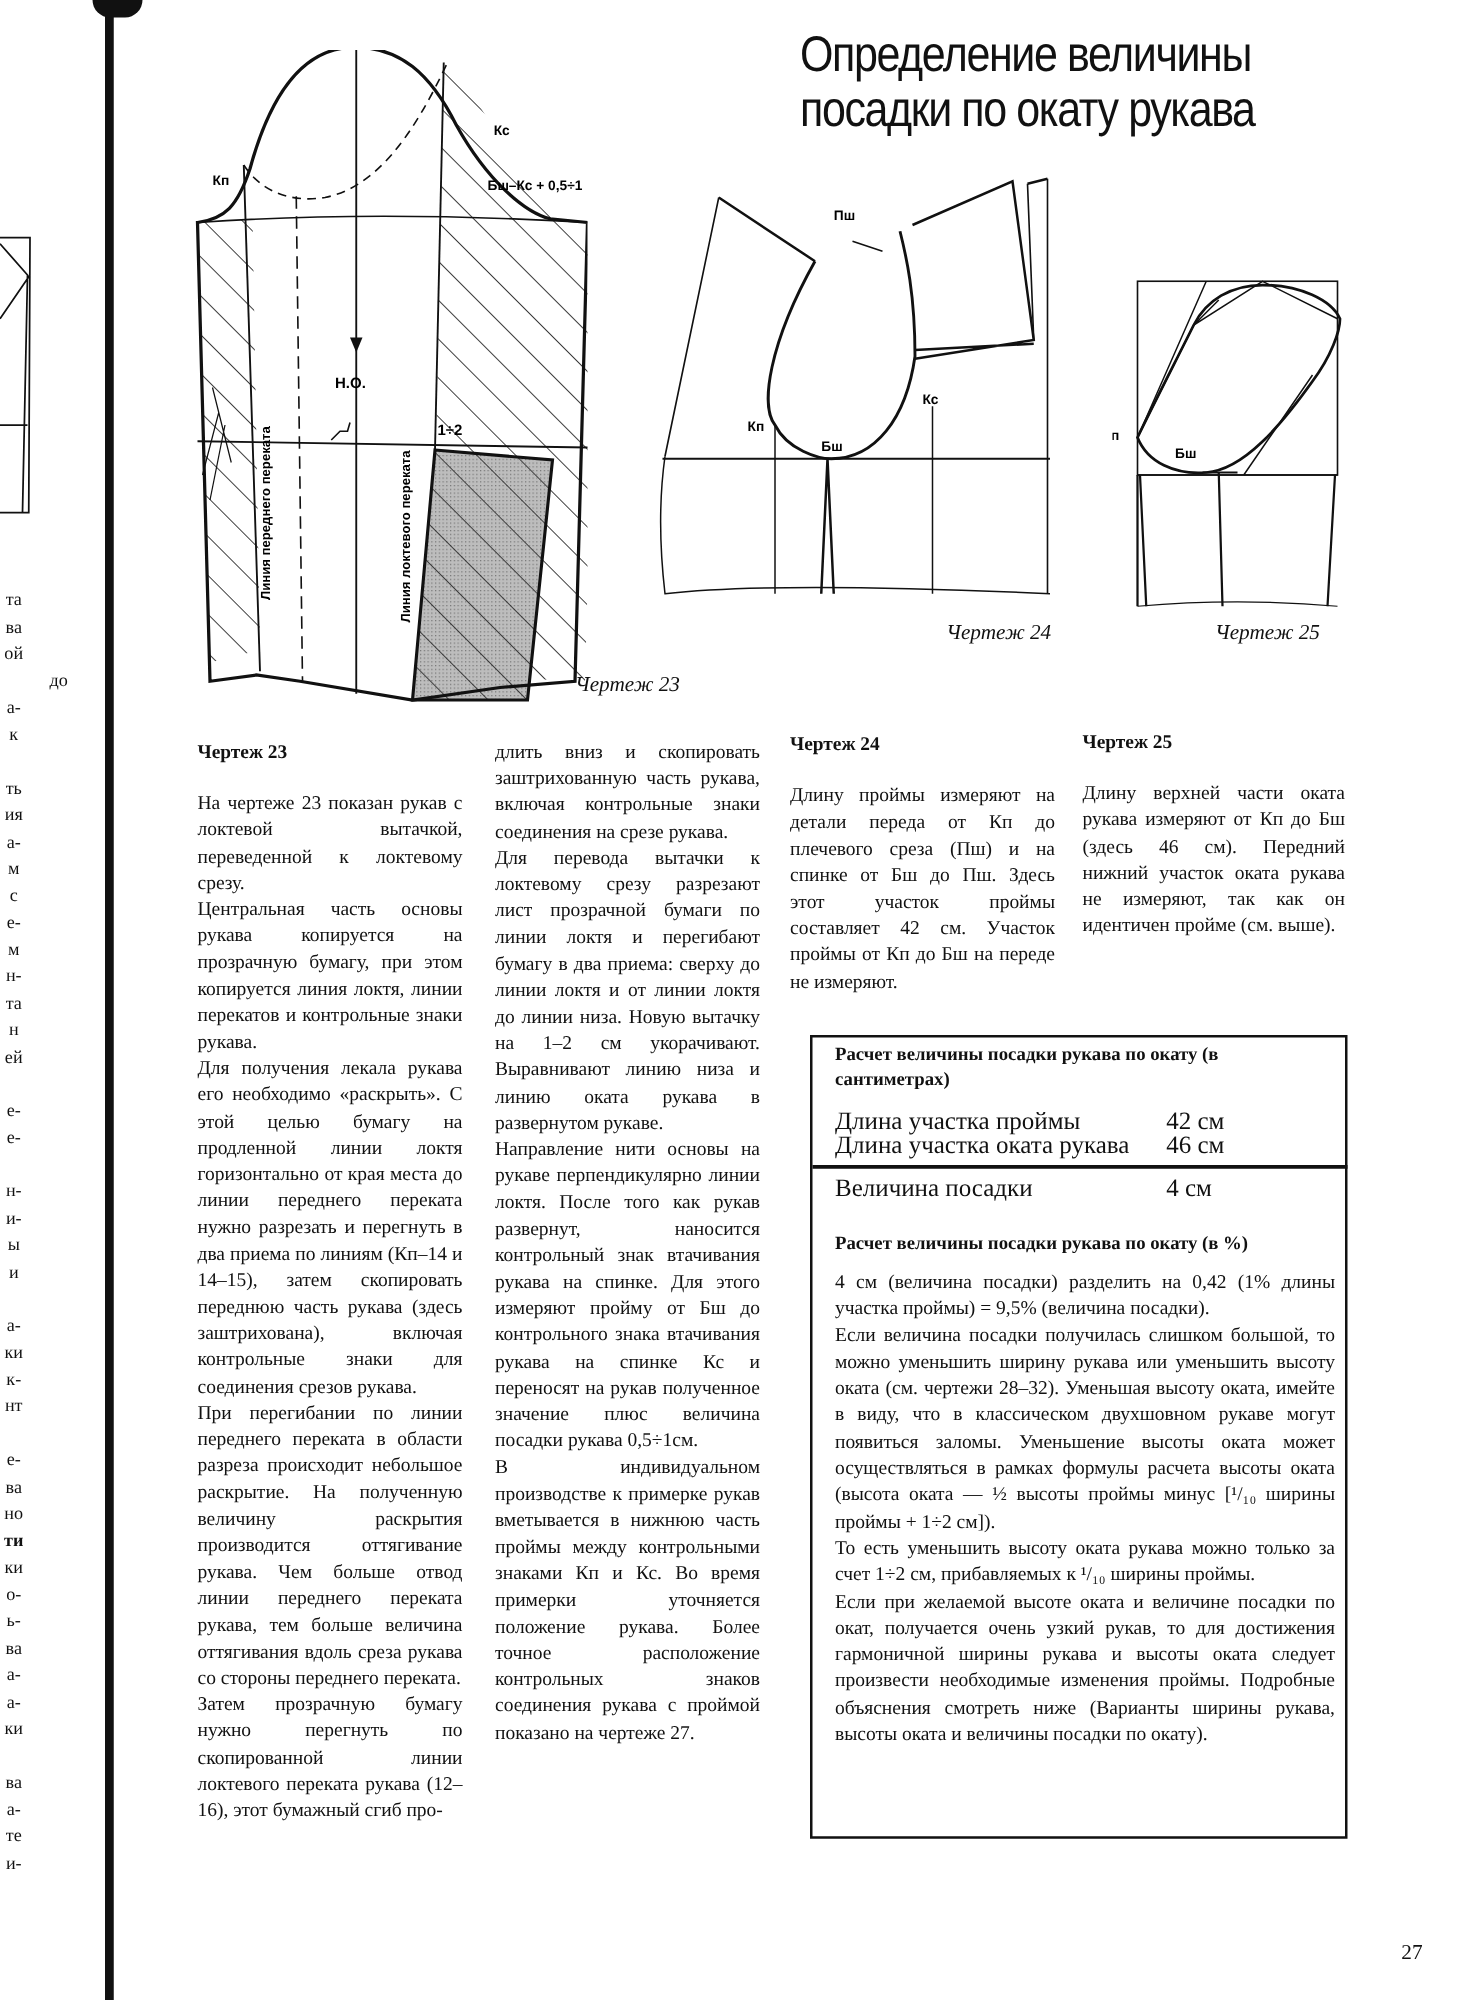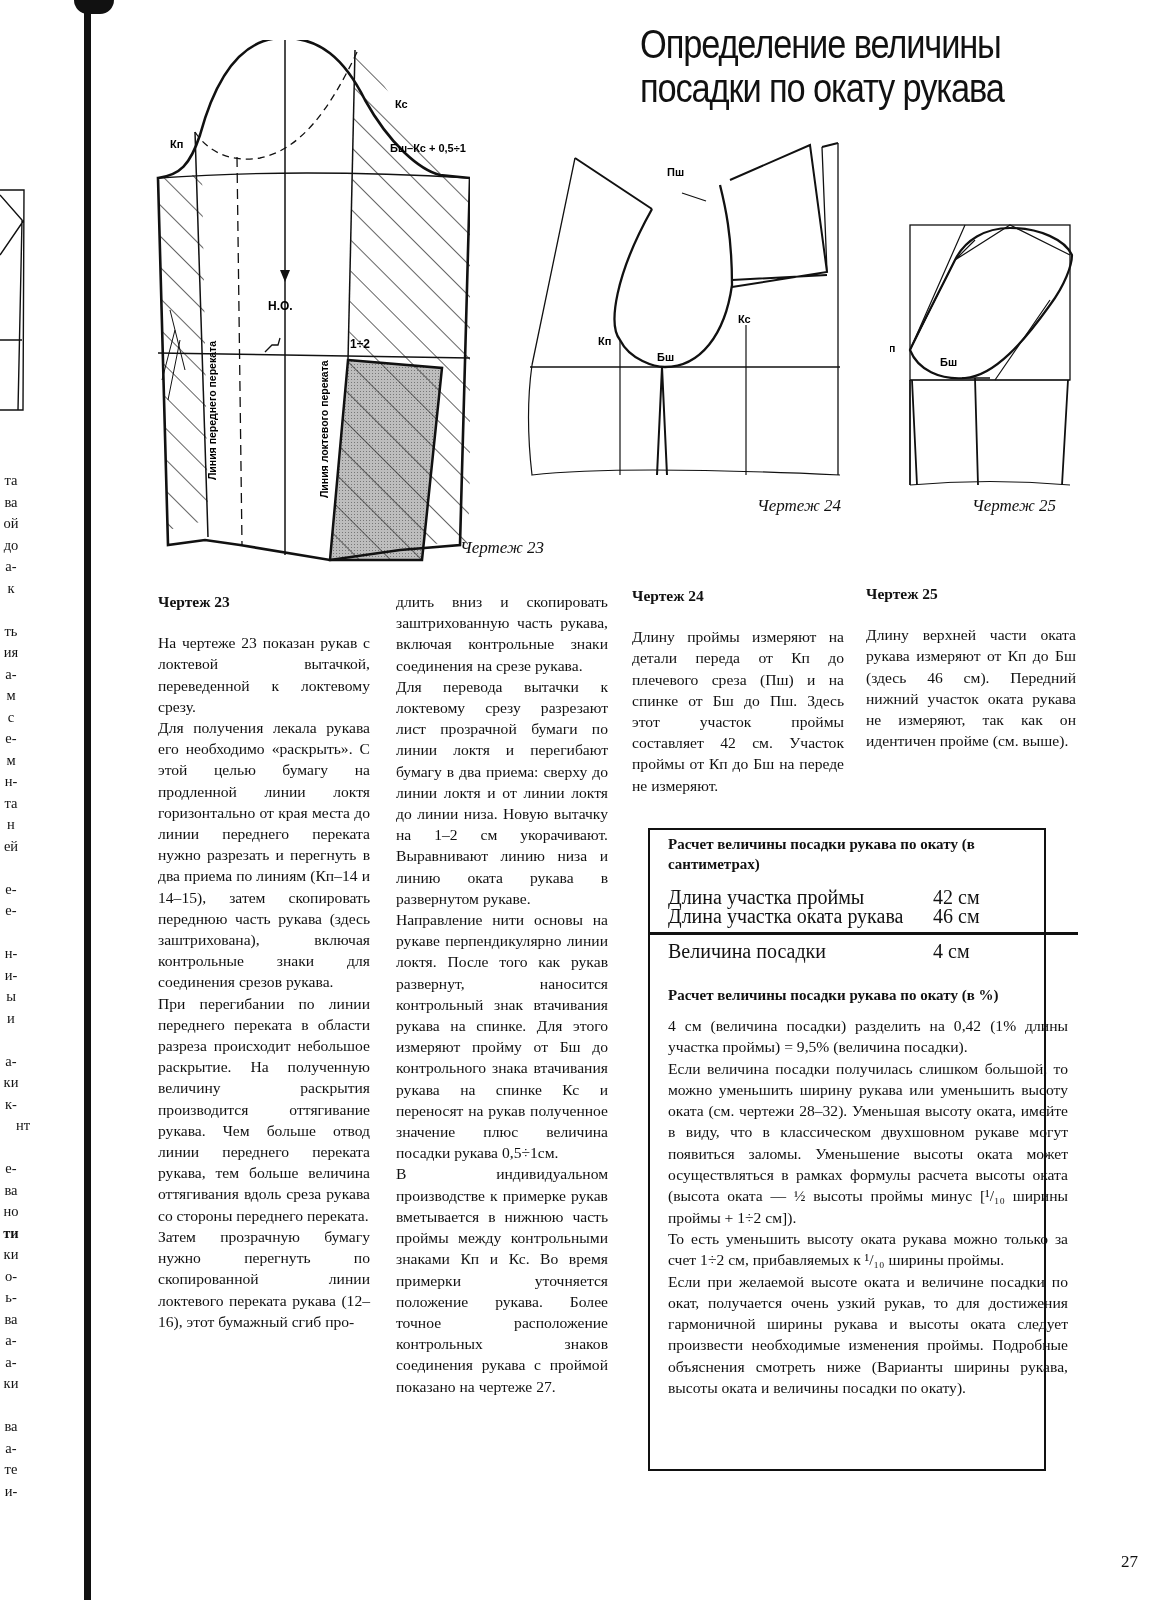--- a/index.html
+++ b/index.html
@@ -6,21 +6,21 @@
   body { width:1167px; height:1600px; position:relative; overflow:hidden; color:#111; font-family:"Liberation Serif", serif; }
   .abs { position:absolute; }
   .spine { position:absolute; left:84px; top:0; width:7px; height:1600px; background:#111; }
   .spine-top { position:absolute; left:74px; top:0; width:40px; height:14px; background:#111; border-radius:0 0 20px 20px; }
   .leftpage-frag { position:absolute; left:0; width:22px; text-align:center; font-size:14.5px; line-height:21.6px; }
   .title { position:absolute; left:640px; top:22px; width:470px; font-family:"Liberation Sans", sans-serif; font-size:40px; line-height:44px; letter-spacing:-1.3px; transform:scaleX(0.86); transform-origin:left top; white-space:nowrap; color:#111; }
   .caption { position:absolute; font-style:italic; font-size:17px; }
   .col { position:absolute; font-size:15.6px; line-height:21.2px; text-align:justify; }
   .col p { margin:0; }
   .col .h { font-weight:bold; font-size:15.5px; margin-bottom:20px; text-align:left; }
-  .box { position:absolute; left:648px; top:828px; width:398px; height:643px; border:2px solid #111; box-sizing:border-box; }
+  .box { position:absolute; left:648px; top:828px; width:430px; height:643px; border:2px solid #111; box-sizing:border-box; }
   .box .bh { font-weight:bold; font-size:15px; line-height:20px; }
   .box .row { display:flex; font-size:20px; line-height:19px;align-items:flex-end; }
   .box .row .k { width:265px; }
   .box .rule { border-top:3px solid #111; margin:6px 0 7px 0; width:428px; margin-left:-18px; }
   .box .txt { font-size:15.6px; line-height:21.3px; text-align:justify; }
   .box .txt p { margin:0; }
   .pagenum { position:absolute; left:1121px; top:1552px; font-size:17px; font-weight:normal; }
   svg text { font-family:"Liberation Sans", sans-serif; font-weight:bold; }
 </style>
 </head>
@@ -29,21 +29,21 @@
 <div class="spine"></div>
 <div class="spine-top"></div>
 
 <svg class="abs" style="left:0;top:180px" width="30" height="240">
   <path d="M0,10 L24,10 L23,230 L18,230 L22,40 L0,15 M24,40 L0,75 M0,160 L22,160 M0,230 L18,230" fill="none" stroke="#111" stroke-width="1.4"></path>
 </svg>
 <div id="leftfrag">
     <div class="leftpage-frag" style="top: 470px;">та</div>
     <div class="leftpage-frag" style="top: 491.5px;">ва</div>
     <div class="leftpage-frag" style="top: 513px;">ой</div>
-    <div class="leftpage-frag" style="top: 534.5px;">до</div>
+    <div class="leftpage-frag" style="top: 534.5px; margin-left: 36px;">до</div>
     <div class="leftpage-frag" style="top: 556px;">а-</div>
     <div class="leftpage-frag" style="top: 577.5px;">к</div>
     <div class="leftpage-frag" style="top: 599px;"></div>
     <div class="leftpage-frag" style="top: 620.5px;">ть</div>
     <div class="leftpage-frag" style="top: 642px;">ия</div>
     <div class="leftpage-frag" style="top: 663.5px;">а-</div>
     <div class="leftpage-frag" style="top: 685px;">м</div>
     <div class="leftpage-frag" style="top: 706.5px;">с</div>
     <div class="leftpage-frag" style="top: 728px;">е-</div>
     <div class="leftpage-frag" style="top: 749.5px;">м</div>
@@ -56,21 +56,21 @@
     <div class="leftpage-frag" style="top: 900px;">е-</div>
     <div class="leftpage-frag" style="top: 921.5px;"></div>
     <div class="leftpage-frag" style="top: 943px;">н-</div>
     <div class="leftpage-frag" style="top: 964.5px;">и-</div>
     <div class="leftpage-frag" style="top: 986px;">ы</div>
     <div class="leftpage-frag" style="top: 1007.5px;">и</div>
     <div class="leftpage-frag" style="top: 1029px;"></div>
     <div class="leftpage-frag" style="top: 1050.5px;">а-</div>
     <div class="leftpage-frag" style="top: 1072px;">ки</div>
     <div class="leftpage-frag" style="top: 1093.5px;">к-</div>
-    <div class="leftpage-frag" style="top: 1115px; margin-left: 12px;">нт</div>
+    <div class="leftpage-frag" style="top: 1115px;">нт</div>
     <div class="leftpage-frag" style="top: 1136.5px;"></div>
     <div class="leftpage-frag" style="top: 1158px;">е-</div>
     <div class="leftpage-frag" style="top: 1179.5px;">ва</div>
     <div class="leftpage-frag" style="top: 1201px;">но</div>
     <div class="leftpage-frag" style="top: 1222.5px; font-weight: bold;">ти</div>
     <div class="leftpage-frag" style="top: 1244px;">ки</div>
     <div class="leftpage-frag" style="top: 1265.5px;">о-</div>
     <div class="leftpage-frag" style="top: 1287px;">ь-</div>
     <div class="leftpage-frag" style="top: 1308.5px;">ва</div>
     <div class="leftpage-frag" style="top: 1330px;">а-</div>
@@ -159,20 +159,21 @@
   <path d="M22,160 L27,265 M85,158 L88,265 M178,160 L172,265 M20,160 L20,265" fill="none" stroke="#111" stroke-width="1.8"></path>
   <path d="M20,265 Q100,258 180,265" fill="none" stroke="#111" stroke-width="1"></path>
   <text x="-8" y="132" font-size="11">Кп</text>
   <text x="50" y="146" font-size="11">Бш</text>
 </svg>
 <div class="caption" style="left:972px;top:496px">Чертеж 25</div>
 
 <div class="col" style="left:158px;top:591px;width:212px">
   <p class="h">Чертеж 23</p>
   <p>На чертеже 23 показан рукав с локтевой вытачкой, переведенной к локтевому срезу.</p>
+  <p>Центральная часть основы рукава копируется на прозрачную бумагу, при этом копируется линия локтя, линии перекатов и контрольные знаки рукава.</p>
   <p>Для получения лекала рукава его необходимо «раскрыть». С этой целью бумагу на продленной линии локтя горизонтально от края места до линии переднего переката нужно разрезать и перегнуть в два приема по линиям (Кп–14 и 14–15), затем скопировать переднюю часть рукава (здесь заштрихована), включая контрольные знаки для соединения срезов рукава.</p>
   <p>При перегибании по линии переднего переката в области разреза происходит небольшое раскрытие. На полученную величину раскрытия производится оттягивание рукава. Чем больше отвод линии переднего переката рукава, тем больше величина оттягивания вдоль среза рукава со стороны переднего переката.</p>
   <p>Затем прозрачную бумагу нужно перегнуть по скопированной линии локтевого переката рукава (12–16), этот бумажный сгиб про-</p>
 </div>
 
 <div class="col" style="left:396px;top:591px;width:212px">
   <p>длить вниз и скопировать заштрихованную часть рукава, включая контрольные знаки соединения на срезе рукава.</p>
   <p>Для перевода вытачки к локтевому срезу разрезают лист прозрачной бумаги по линии локтя и перегибают бумагу в два приема: сверху до линии локтя и от линии локтя до линии низа. Новую вытачку на 1–2 см укорачивают. Выравнивают линию низа и линию оката рукава в развернутом рукаве.</p>
   <p>Направление нити основы на рукаве перпендикулярно линии локтя. После того как рукав развернут, наносится контрольный знак втачивания рукава на спинке. Для этого измеряют пройму от Бш до контрольного знака втачивания рукава на спинке Кс и переносят на рукав полученное значение плюс величина посадки рукава 0,5÷1см.</p>
   <p>В индивидуальном производстве к примерке рукав вметывается в нижнюю часть проймы между контрольными знаками Кп и Кс. Во время примерки уточняется положение рукава. Более точное расположение контрольных знаков соединения рукава с проймой показано на чертеже 27.</p>

